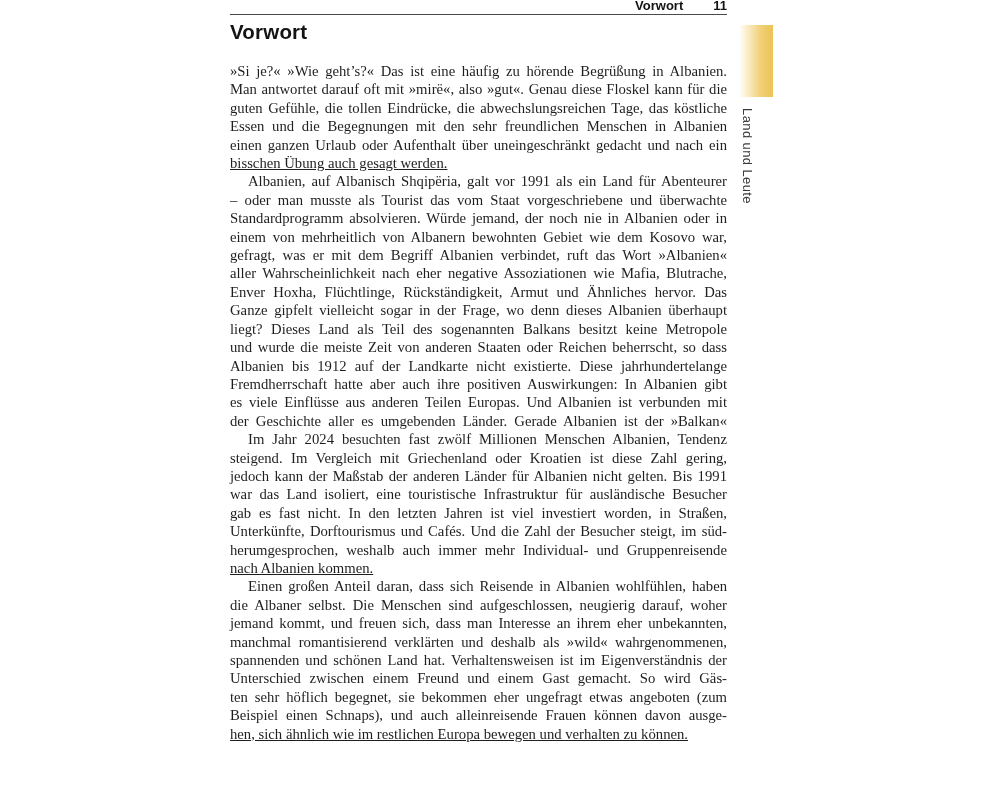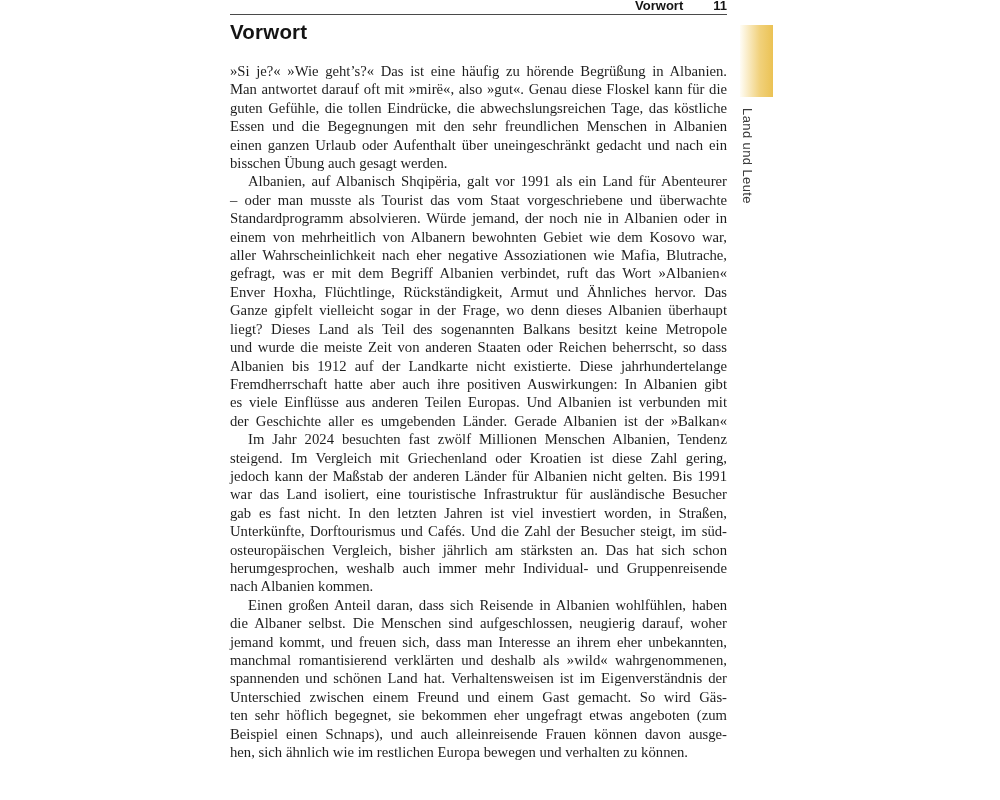--- a/index.html
+++ b/index.html
@@ -46,21 +46,21 @@
     width: 497px;
     font-size: 14.7px;
     line-height: 18.4px;
     color: #1e1e1e;
   }
   .para { margin: 0; }
   .line {
     text-align: justify;
     text-align-last: justify;
   }
-  .line.last { text-align-last: left; }
+  .line.last { text-align-last: left; text-decoration: underline; }
   .para.indent .line:first-child { text-indent: 18px; }
   .color-tab {
     position: absolute;
     left: 740px;
     top: 25px;
     width: 33px;
     height: 72px;
     background: linear-gradient(90deg, #fffdf6 0%, #f9ecc2 32%, #f1d17b 68%, #ebc254 100%);
   }
   .side-label {
@@ -95,39 +95,38 @@
         <div class="line">guten Gefühle, die tollen Eindrücke, die abwechslungsreichen Tage, das köstliche</div>
         <div class="line">Essen und die Begegnungen mit den sehr freundlichen Menschen in Albanien</div>
         <div class="line">einen ganzen Urlaub oder Aufenthalt über uneingeschränkt gedacht und nach ein</div>
         <div class="line last">bisschen Übung auch gesagt werden.</div>
       </div>
       <div class="para indent">
         <div class="line">Albanien, auf Albanisch Shqipëria, galt vor 1991 als ein Land für Abenteurer</div>
         <div class="line">– oder man musste als Tourist das vom Staat vorgeschriebene und überwachte</div>
         <div class="line">Standardprogramm absolvieren. Würde jemand, der noch nie in Albanien oder in</div>
         <div class="line">einem von mehrheitlich von Albanern bewohnten Gebiet wie dem Kosovo war,</div>
+        <div class="line">gefragt, was er mit dem Begriff Albanien verbindet, ruft das Wort »Albanien«</div>
         <div class="line">aller Wahrscheinlichkeit nach eher negative Assoziationen wie Mafia, Blutrache,</div>
-        <div class="line">gefragt, was er mit dem Begriff Albanien verbindet, ruft das Wort »Albanien«</div>
         <div class="line">Enver Hoxha, Flüchtlinge, Rückständigkeit, Armut und Ähnliches hervor. Das</div>
         <div class="line">Ganze gipfelt vielleicht sogar in der Frage, wo denn dieses Albanien überhaupt</div>
         <div class="line">liegt? Dieses Land als Teil des sogenannten Balkans besitzt keine Metropole</div>
         <div class="line">und wurde die meiste Zeit von anderen Staaten oder Reichen beherrscht, so dass</div>
         <div class="line">Albanien bis 1912 auf der Landkarte nicht existierte. Diese jahrhundertelange</div>
         <div class="line">Fremdherrschaft hatte aber auch ihre positiven Auswirkungen: In Albanien gibt</div>
         <div class="line">es viele Einflüsse aus anderen Teilen Europas. Und Albanien ist verbunden mit</div>
         <div class="line">der Geschichte aller es umgebenden Länder. Gerade Albanien ist der »Balkan«</div>
       </div>
       <div class="para indent">
         <div class="line">Im Jahr 2024 besuchten fast zwölf Millionen Menschen Albanien, Tendenz</div>
         <div class="line">steigend. Im Vergleich mit Griechenland oder Kroatien ist diese Zahl gering,</div>
         <div class="line">jedoch kann der Maßstab der anderen Länder für Albanien nicht gelten. Bis 1991</div>
         <div class="line">war das Land isoliert, eine touristische Infrastruktur für ausländische Besucher</div>
         <div class="line">gab es fast nicht. In den letzten Jahren ist viel investiert worden, in Straßen,</div>
         <div class="line">Unterkünfte, Dorftourismus und Cafés. Und die Zahl der Besucher steigt, im süd-</div>
-        <div class="line">osteuropäischen Vergleich, bisher jährlich am stärksten an. Das hat sich schon</div>
         <div class="line">herumgesprochen, weshalb auch immer mehr Individual- und Gruppenreisende</div>
         <div class="line last">nach Albanien kommen.</div>
       </div>
       <div class="para indent">
         <div class="line">Einen großen Anteil daran, dass sich Reisende in Albanien wohlfühlen, haben</div>
         <div class="line">die Albaner selbst. Die Menschen sind aufgeschlossen, neugierig darauf, woher</div>
         <div class="line">jemand kommt, und freuen sich, dass man Interesse an ihrem eher unbekannten,</div>
         <div class="line">manchmal romantisierend verklärten und deshalb als »wild« wahrgenommenen,</div>
         <div class="line">spannenden und schönen Land hat. Verhaltensweisen ist im Eigenverständnis der</div>
         <div class="line">Unterschied zwischen einem Freund und einem Gast gemacht. So wird Gäs-</div>

